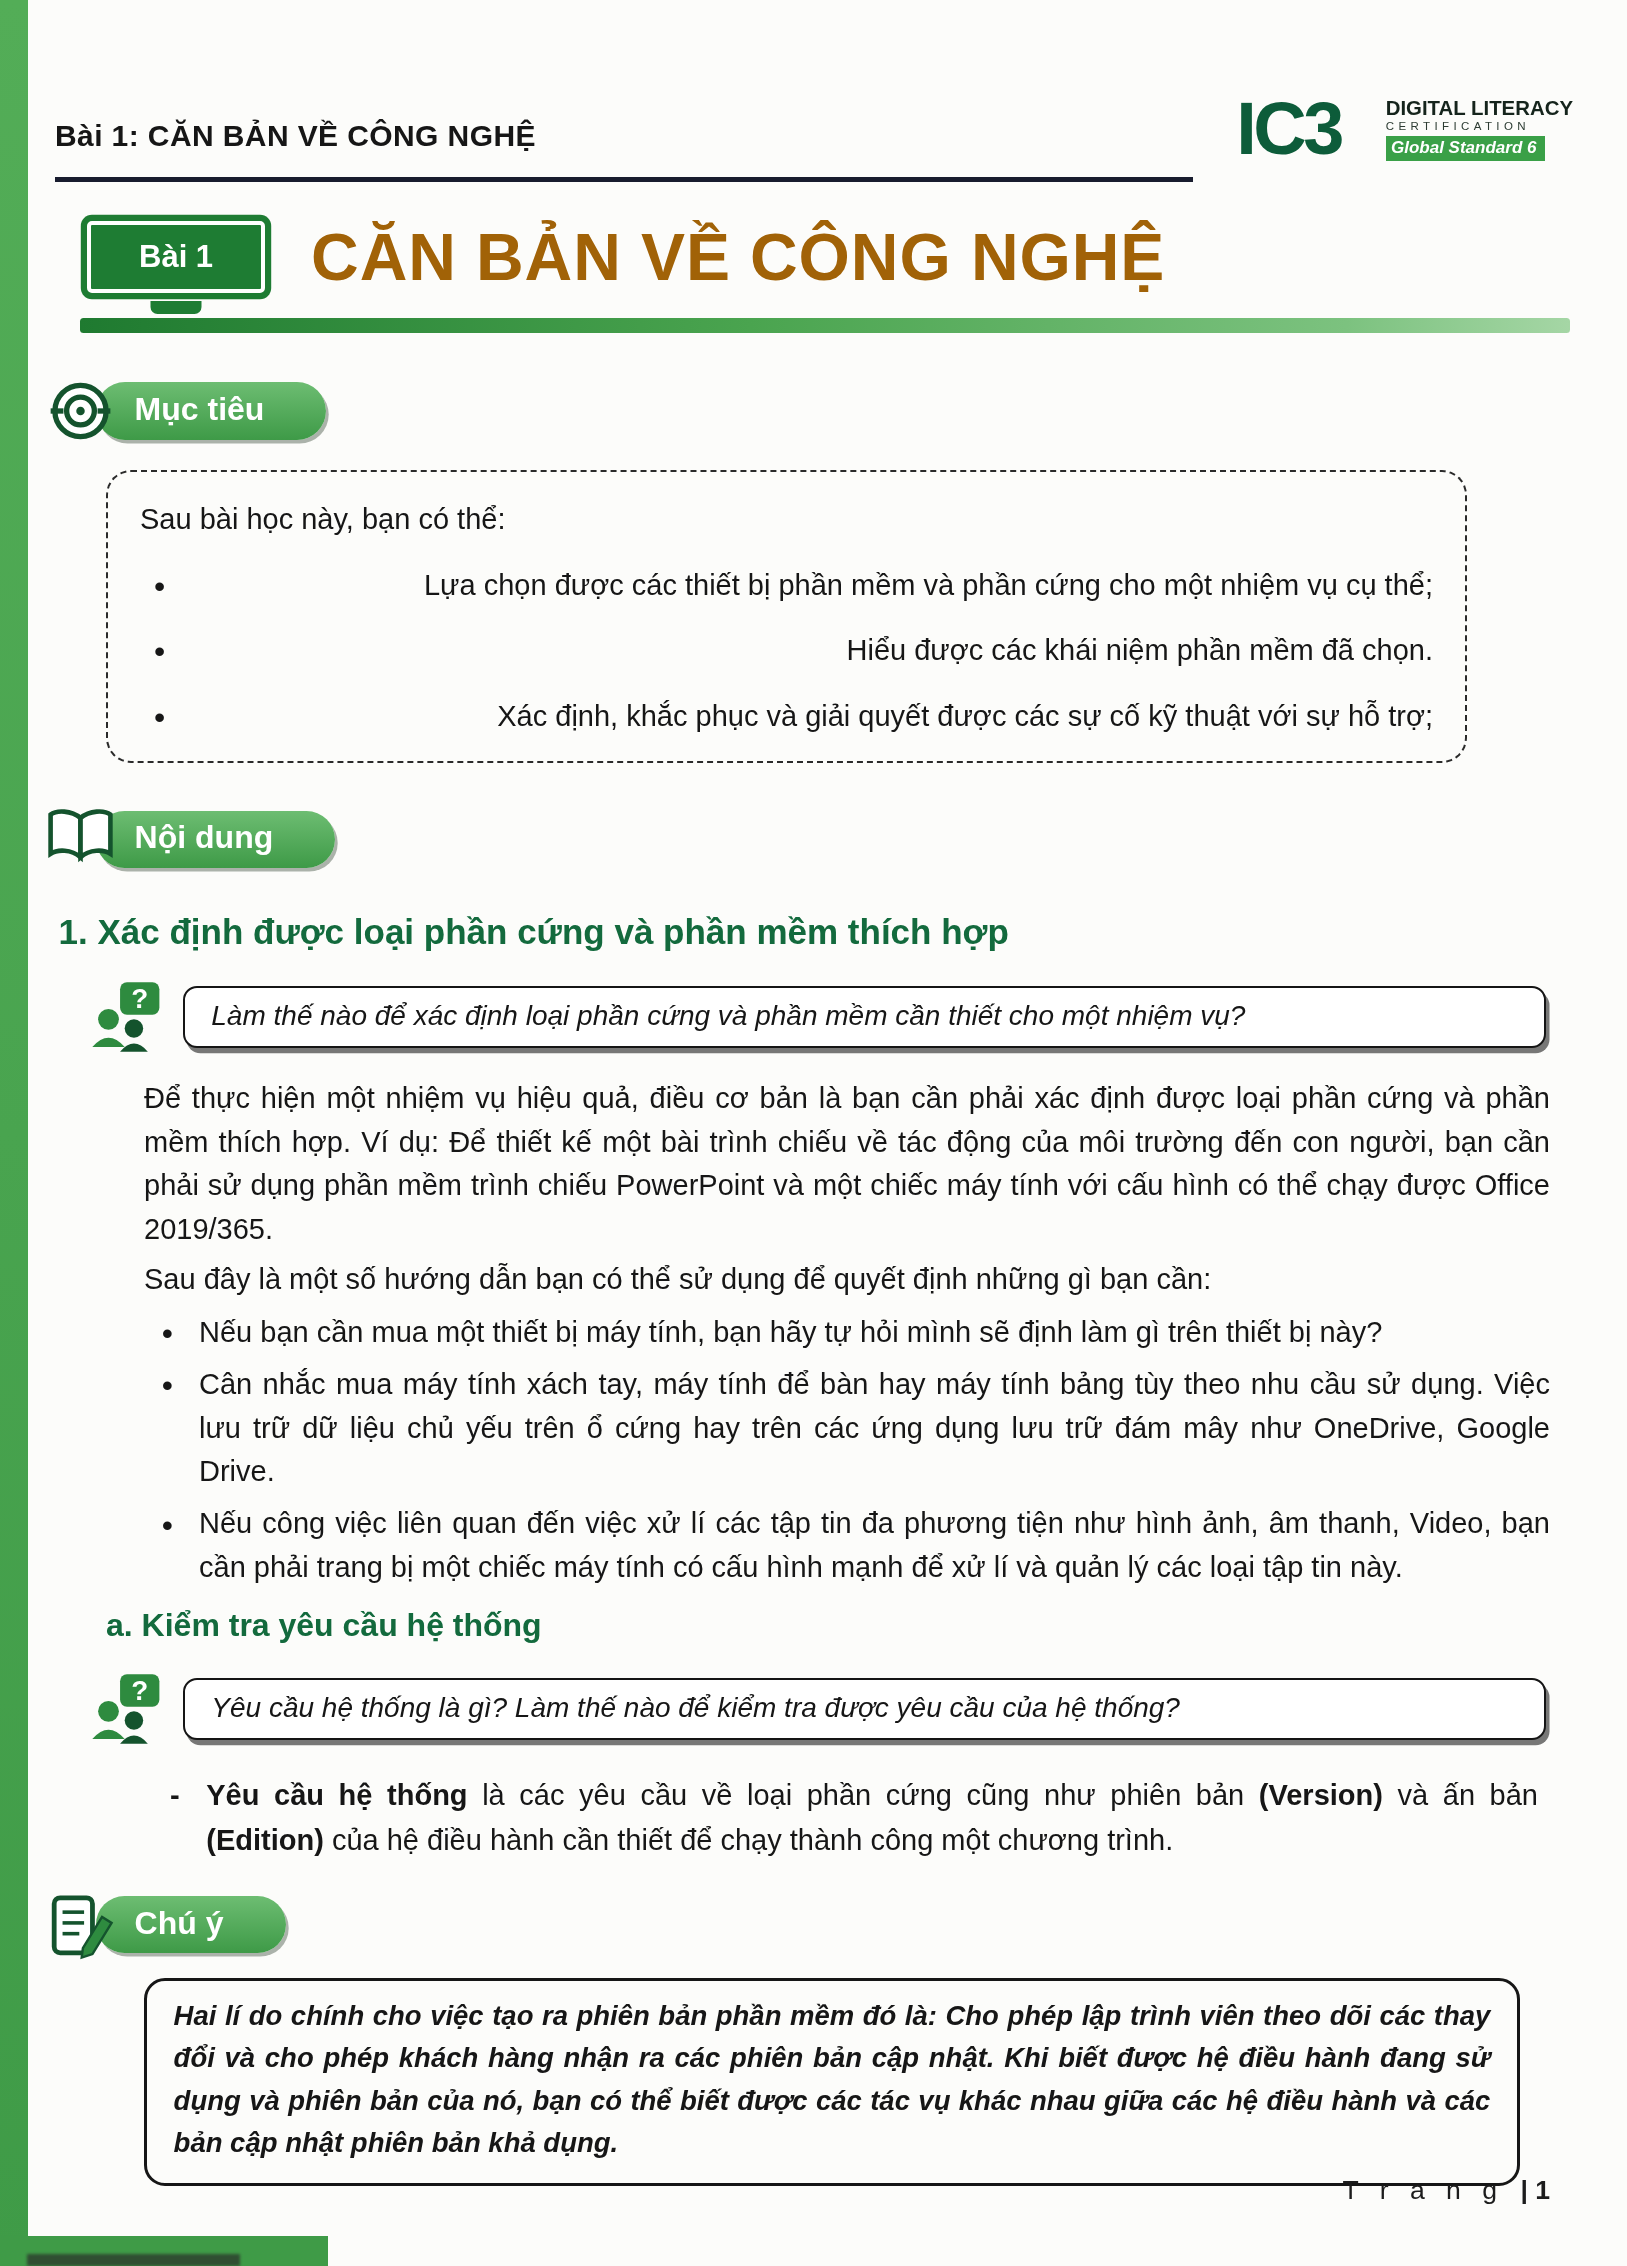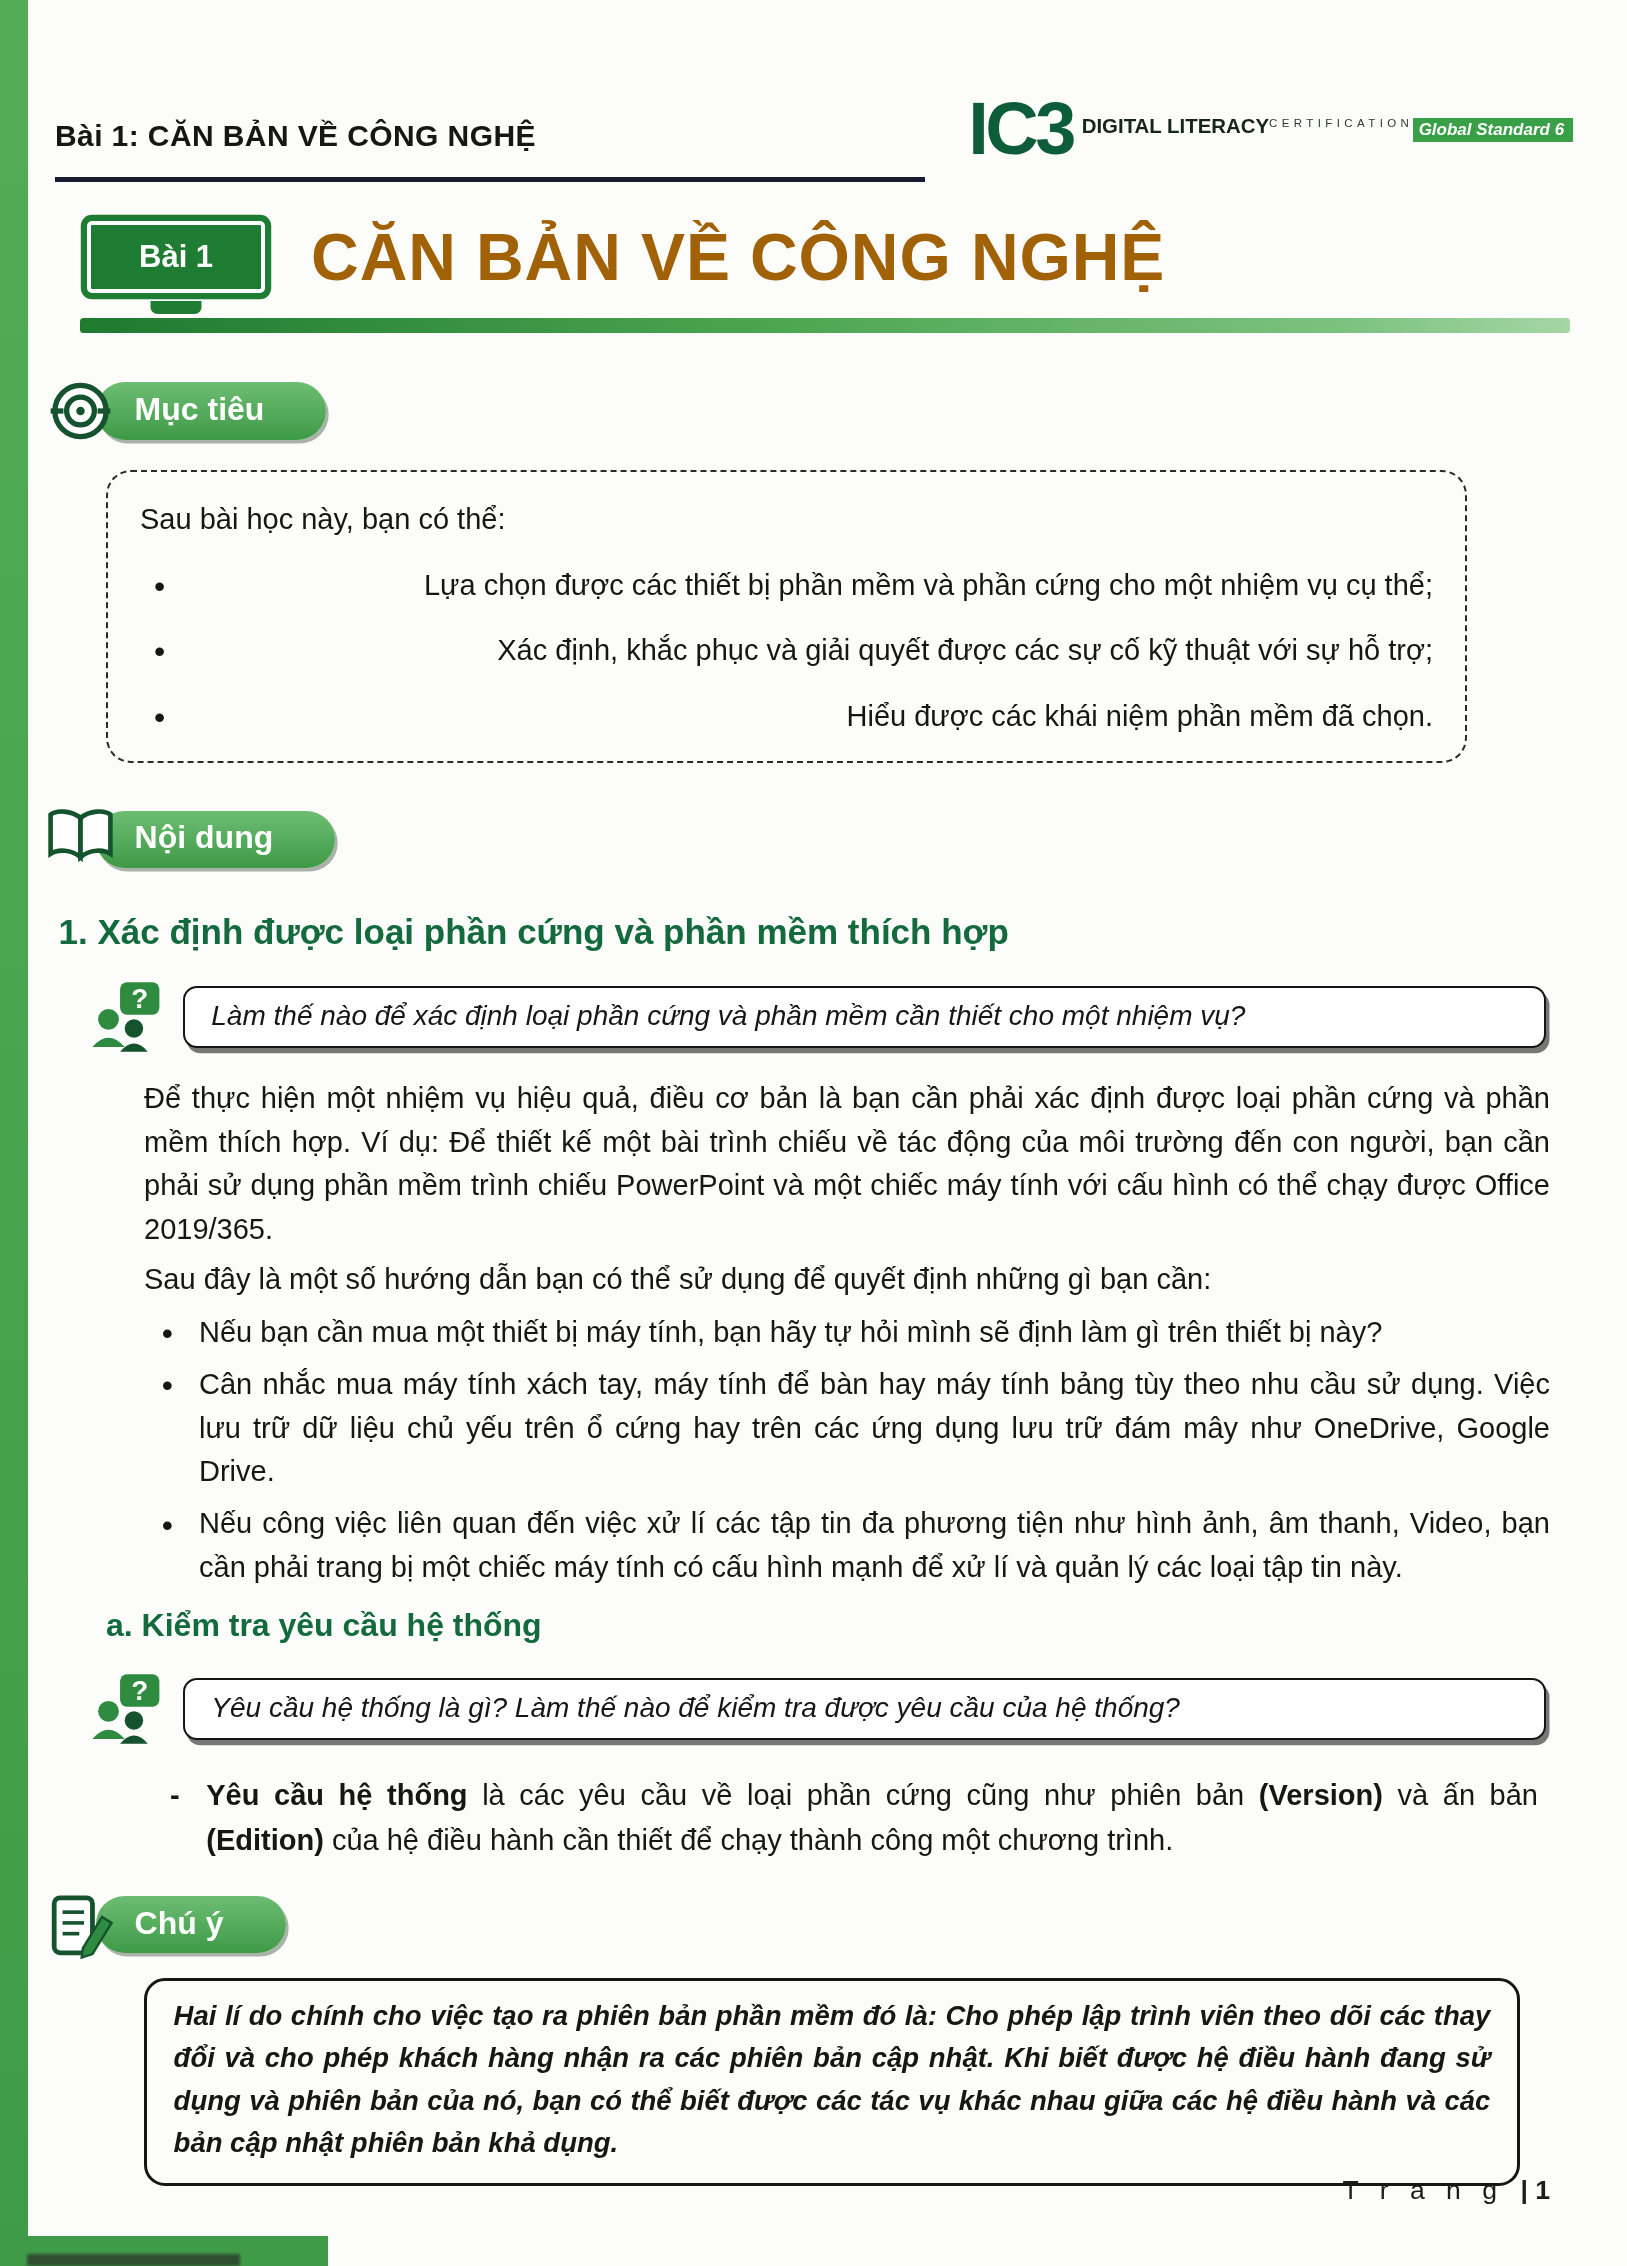--- a/index.html
+++ b/index.html
@@ -26,21 +26,21 @@
 
   
   .top-header { display:flex; justify-content:space-between; align-items:flex-start; }
   .running-head {
     flex:1; margin-right:43px; margin-top:23px;
     font-size:30px; font-weight:bold; letter-spacing:0.4px;
     padding-bottom:24px; border-bottom:5.3px solid #181c2e;
   }
   .logo { display:flex; align-items:center; gap:8.9px; }
   .logo-ic3 { font-size:74px; line-height:.9; font-weight:bold; color:#0d5c3a; letter-spacing:-3.5px; }
-  .logo-text { display:flex; flex-direction:row; }
+  .logo-text { display:flex; flex-direction:column;margin-left:36px; }
   .logo-line1 { font-size:20.4px; font-weight:bold; color:#15241c; line-height:1.05; }
   .logo-line2 { font-size:11.5px; letter-spacing:4.4px; color:#2c3b32; line-height:1.3; }
   .logo-line3 { font-size:17px; font-weight:bold; font-style:italic; color:#fff;
     background:#3aa047; padding:1.8px 8.9px 2.7px 5.3px; margin-top:1.8px; align-self:flex-start; }
 
   
   .title-block { display:flex; align-items:center; gap:46px; margin:37px 0 0 25px; }
   .lesson-badge {
     position:relative;
     background:#1e7c33; border:4.4px solid #fff; box-shadow:0 0 0 6.2px #1e7c33;
@@ -162,23 +162,23 @@
       </span>
       <span class="badge-pill">Mục tiêu</span>
     </div>
 
     <div class="objectives-box">
       <p class="obj-intro">Sau bài học này, bạn có thể:</p>
       <ul class="plain">
         <li>
           <span>Lựa chọn được các thiết bị phần mềm và phần cứng cho một nhiệm vụ cụ thể;</span></li>
         <li>
+          <span>Hiểu được các khái niệm phần mềm đã chọn.</span></li>
+        <li>
           <span>Xác định, khắc phục và giải quyết được các sự cố kỹ thuật với sự hỗ trợ;</span></li>
-        <li>
-          <span>Hiểu được các khái niệm phần mềm đã chọn.</span></li>
       </ul>
     </div>
 
     <div class="section-badge mb-noidung">
       <span class="badge-icon">
         <svg viewBox="0 0 60 50" width="69" height="59">
           <path d="M30 9 C22 2 9 2 4 6 V40 C10 36 22 36 30 43 Z" fill="#fff" stroke="#14532d" stroke-width="4"></path>
           <path d="M30 9 C38 2 51 2 56 6 V40 C50 36 38 36 30 43 Z" fill="#fff" stroke="#14532d" stroke-width="4"></path>
           <line x1="30" y1="9" x2="30" y2="43" stroke="#14532d" stroke-width="3"></line>
         </svg>

